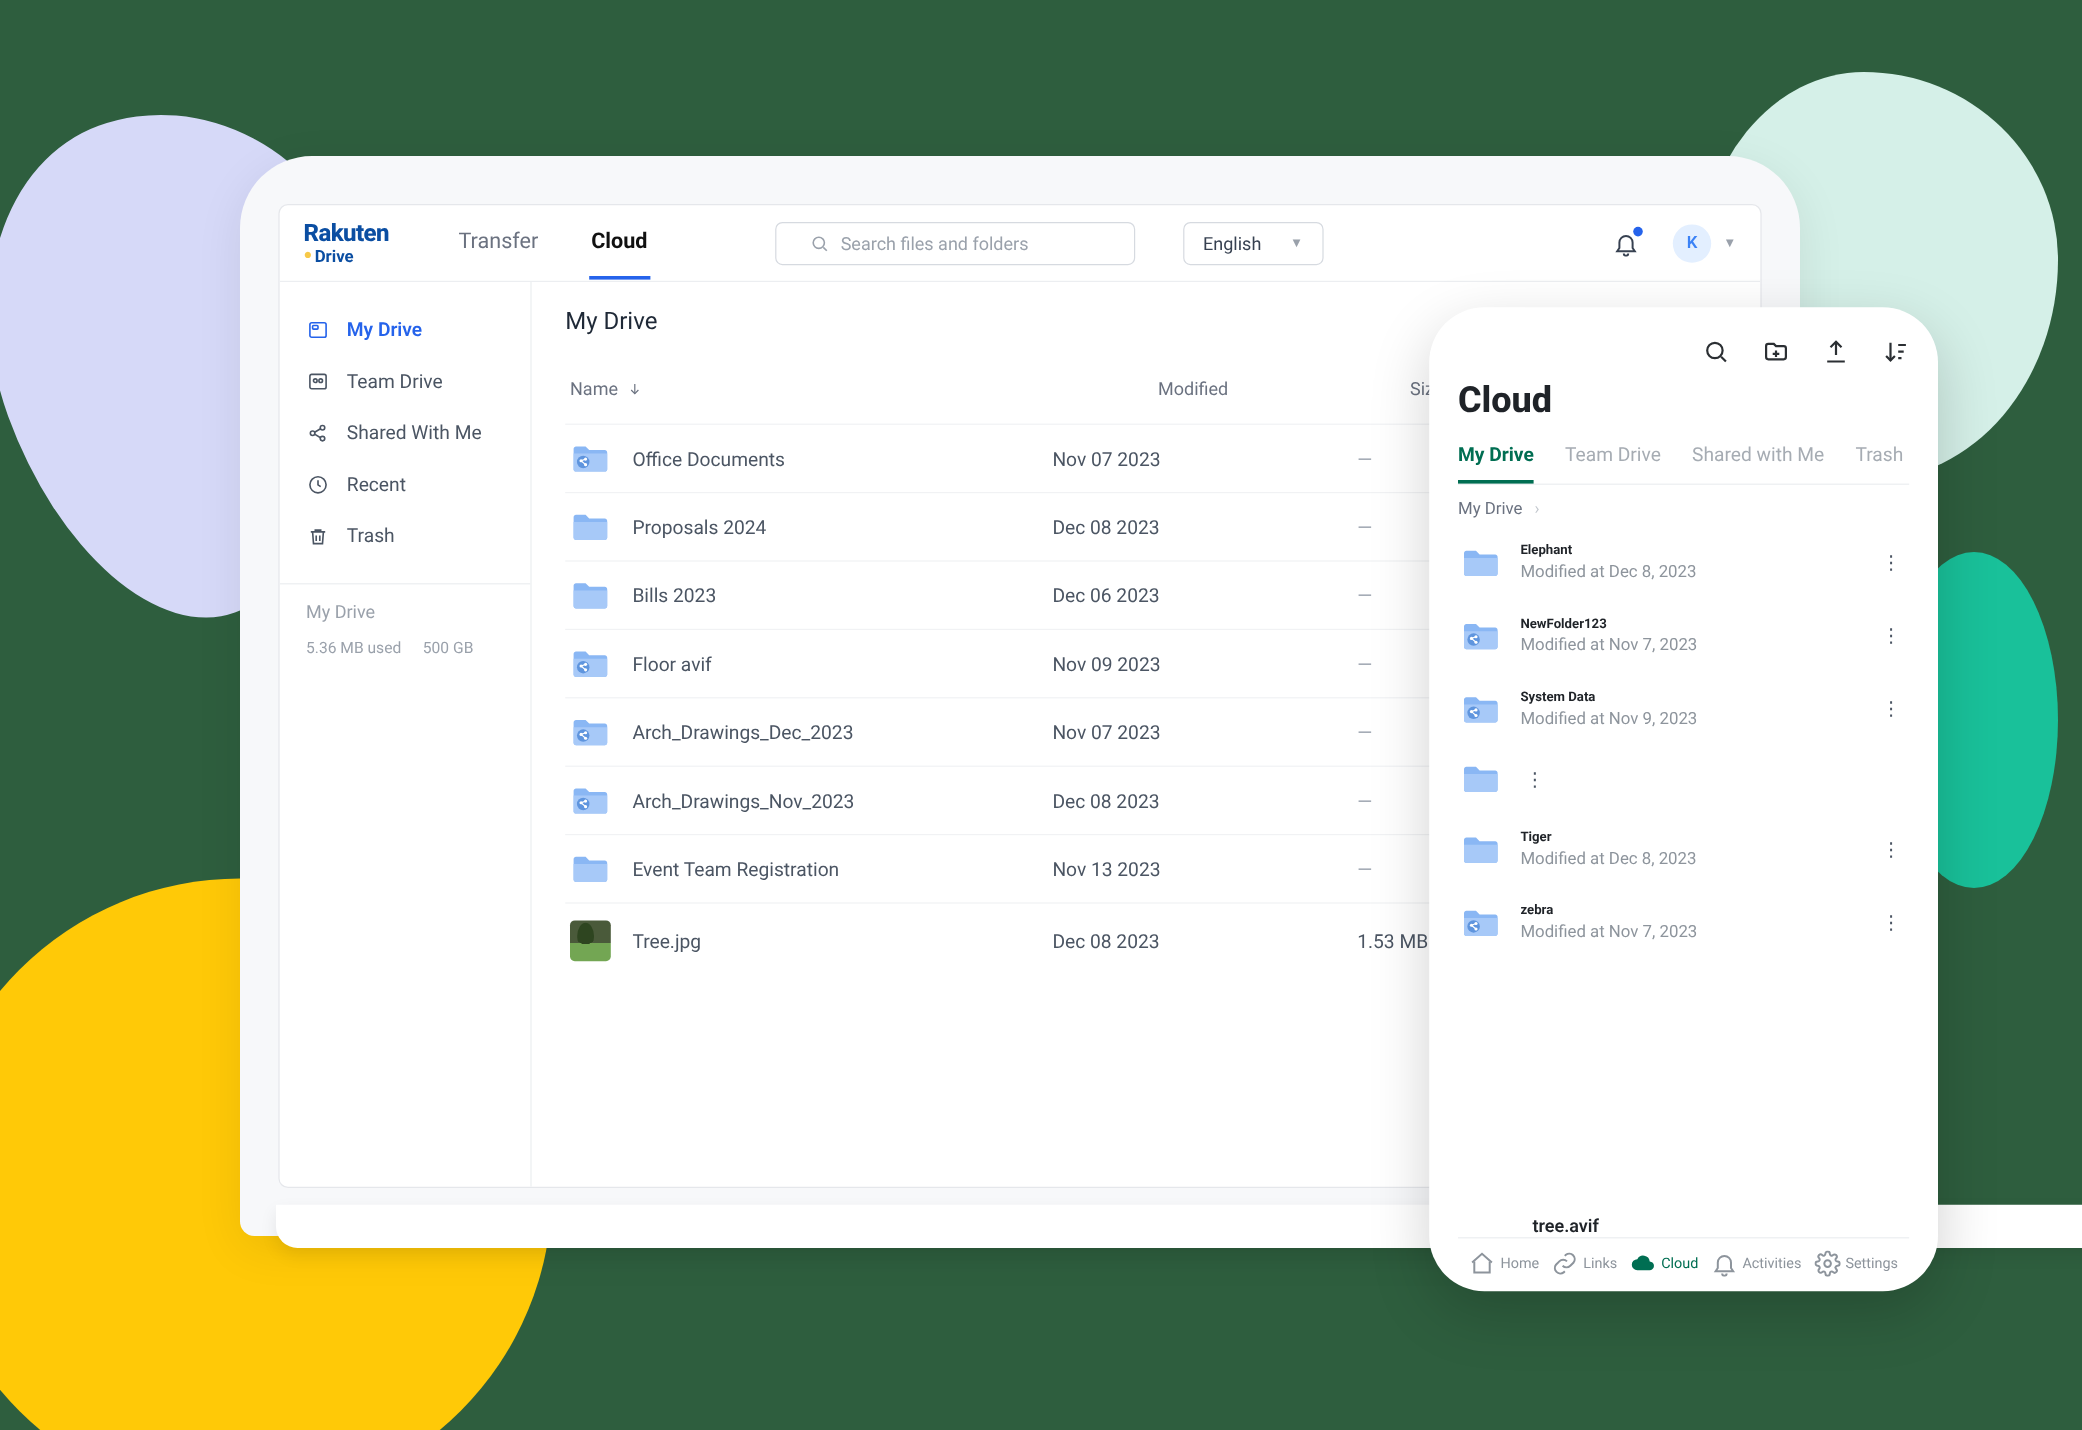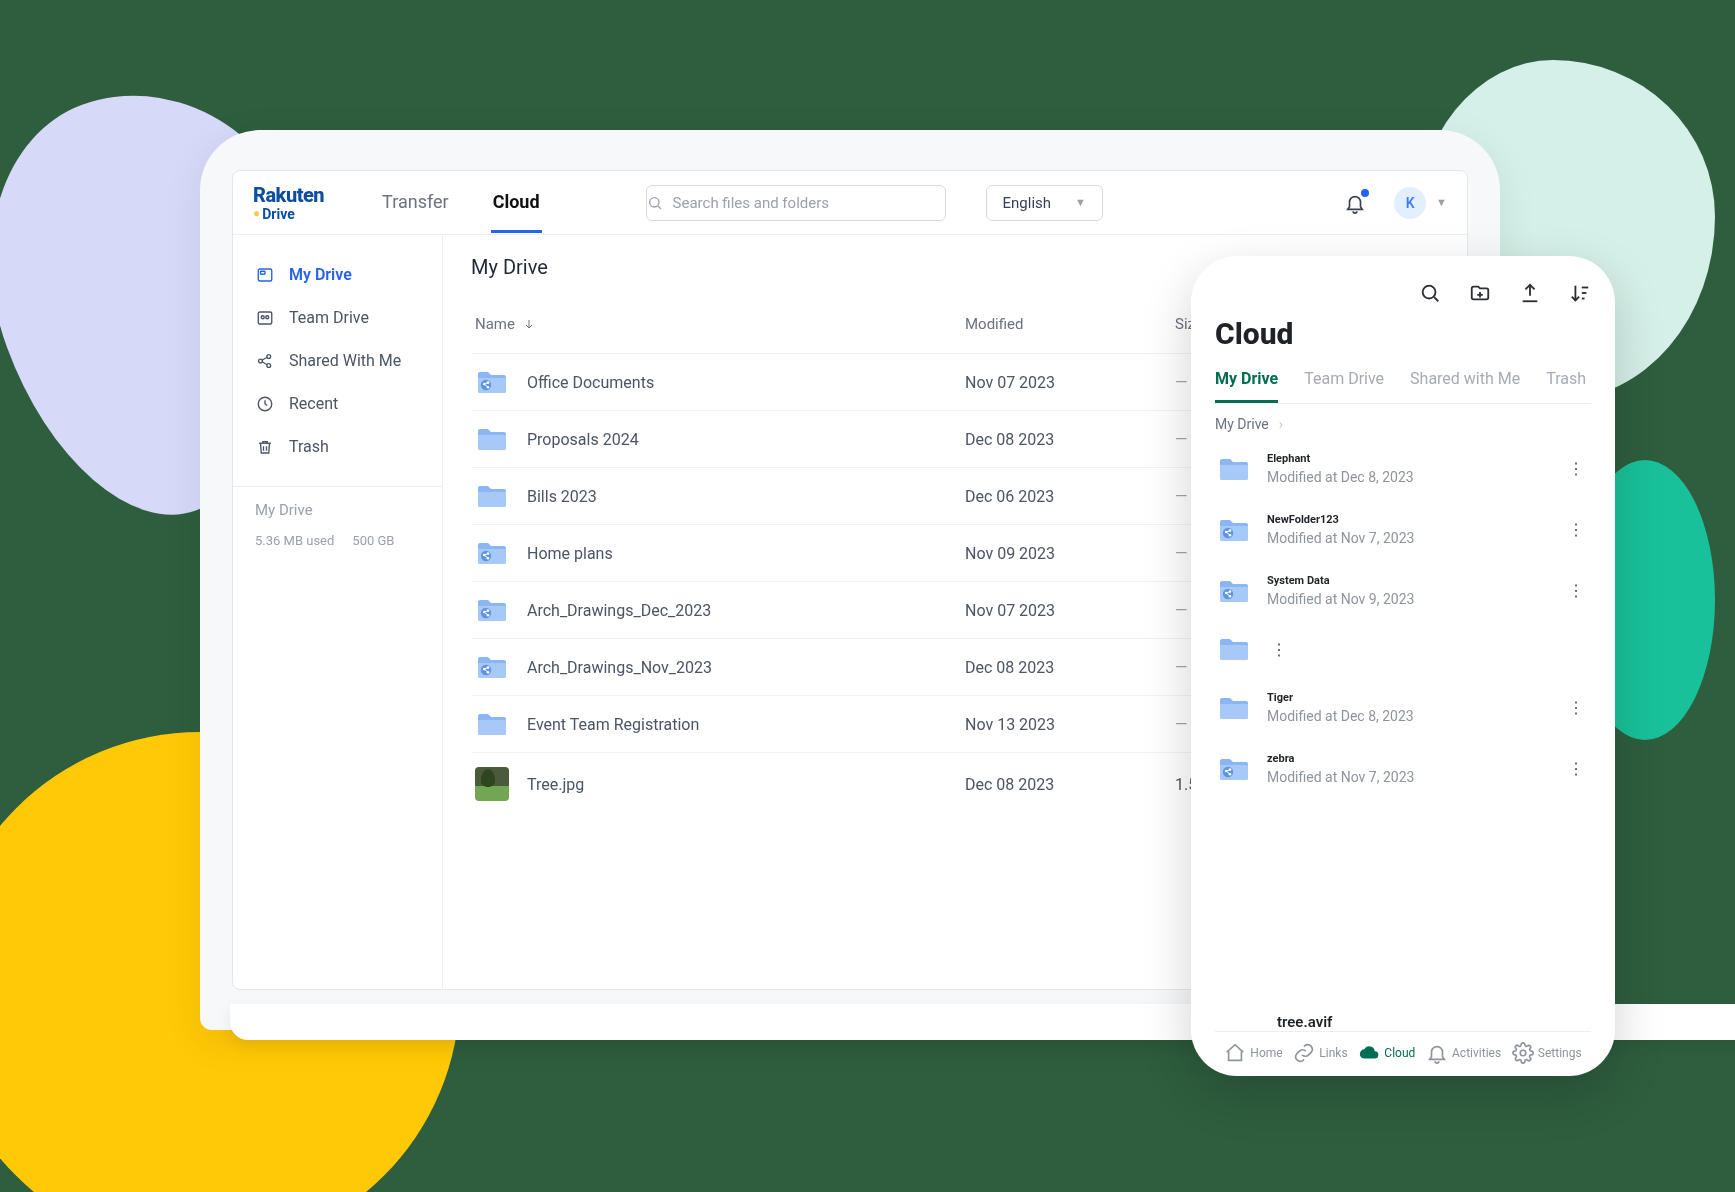--- a/index.html
+++ b/index.html
@@ -68,21 +68,21 @@
   .tab.active { color: #111; font-weight: 700; border-bottom-color: #2563eb; }
   .search {
     flex: 1;
     max-width: 300px;
     margin-left: 80px;
     display: flex;
     align-items: center;
     gap: 10px;
     border: 1px solid #d6dae0;
     border-radius: 6px;
-    padding: 8px 0;
+    padding: 8px 28px;
     color: #9aa1ab;
     font-size: 15px;
   }
   .lang {
     display: flex;
     align-items: center;
     gap: 24px;
     border: 1px solid #d6dae0;
     border-radius: 6px;
     padding: 8px 16px;
@@ -109,21 +109,21 @@
   .storage .vals { font-size: 13px; display: flex; gap: 18px; }
 
   .content { flex: 1; padding: 20px 28px; overflow: hidden; }
   .content-title { font-size: 20px; color: #1f2937; margin-bottom: 24px; }
   .columns { display: grid; grid-template-columns: 1fr 210px 160px 100px; align-items: center; color: #6b7280; font-size: 15px; padding: 6px 4px 14px 4px; }
   .name-hdr { display: flex; align-items: center; gap: 8px; }
   .view-toggle { display: flex; gap: 10px; justify-content: flex-end; }
   .vt { width: 34px; height: 30px; border-radius: 6px; display:flex; align-items:center; justify-content:center; color:#6b7280; }
   .vt.active { background: #6b7280; color: #fff; }
 
-  .row { display: grid; grid-template-columns: 1fr 210px 160px 100px; align-items: center; border-top: 1px solid #f1f2f4; padding: 14px 4px; font-size: 16px; color: #4b5563; }
+  .row { display: grid; grid-template-columns: 1fr 210px 160px 100px; align-items: center; border-top: 1px solid #f1f2f4; padding: 14px 4px; font-size: 16px; color: #4b5563; gap: 44px; }
   .cell-name { display: flex; align-items: center; gap: 18px; }
   .folder-icon { width: 34px; height: 28px; position: relative; }
   .folder-icon svg { width: 34px; height: 28px; }
   .size-dash { color: #9ca3af; }
   .thumb { width: 34px; height: 34px; border-radius: 4px; background: linear-gradient(#4a5a3a 0 55%, #73a653 55% 100%); position: relative; overflow: hidden; }
   .thumb::before { content:""; position:absolute; left:6px; top:2px; width:14px; height:22px; background: radial-gradient(circle at 50% 40%, #2e4520 0 60%, transparent 62%); border-radius: 50% 50% 46% 46%; }
 
   
   .phone {
     position: absolute;
@@ -368,21 +368,21 @@
               <div class="size-dash">—</div>
               <div></div>
             </div>
             <div class="row">
               <div class="cell-name">
                 <span class="folder-icon">
                   <svg viewBox="0 0 32 28">
                     <use href="#folder-shared"></use>
                   </svg>
                 </span>
-                <span>Home plans</span>
+                <span>Floor avif</span>
               </div>
               <div>Nov 09 2023</div>
               <div class="size-dash">—</div>
               <div></div>
             </div>
             <div class="row">
               <div class="cell-name">
                 <span class="folder-icon">
                   <svg viewBox="0 0 32 28">
                     <use href="#folder-shared"></use>

